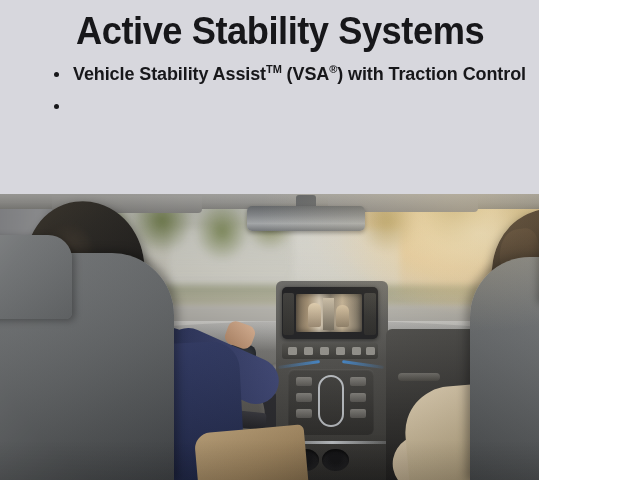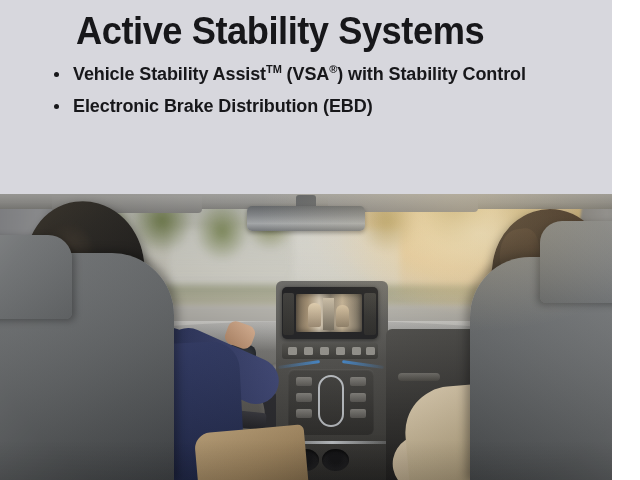--- a/index.html
+++ b/index.html
@@ -7,21 +7,21 @@
     margin: 0;
     padding: 0;
     background: #ffffff;
   }
   body {
     font-family: "Liberation Sans", sans-serif;
   }
 
   #slide {
     position: relative;
-    width: 612px;
+    width: 539px;
     height: 480px;
     overflow: hidden;
     background: #d7d7dd;
   }
 
   
   #text-panel {
     position: absolute;
     left: 0; top: 0;
     width: 640px;
@@ -696,26 +696,26 @@
 
 <div id="slide">
 
   <div id="text-panel">
 
     <div id="slide-title">Active Stability Systems</div>
 
     <ul id="bullet-list">
 
       <li>
-        <span class="bullet-dot"></span><span>Vehicle Stability Assist</span><span class="sup-mark">TM</span><span> (VSA</span><span class="sup-mark">®</span><span>) with Stability Control</span>
+        <span class="bullet-dot"></span><span>Vehicle Stability Assist</span><span class="sup-mark">TM</span><span> (VSA</span><span class="sup-mark">®</span><span>) with Traction Control</span>
       </li>
 
 
       <li>
-        <span class="bullet-dot"></span><span>Electronic Brake Distribution (EBD)</span>
+        <span class="bullet-dot"></span>
       </li>
 
 
     </ul>
   </div>
 
   <div id="photo">
 
     <div class="ws-sky"></div>
     <div class="ws-buildings"></div>

